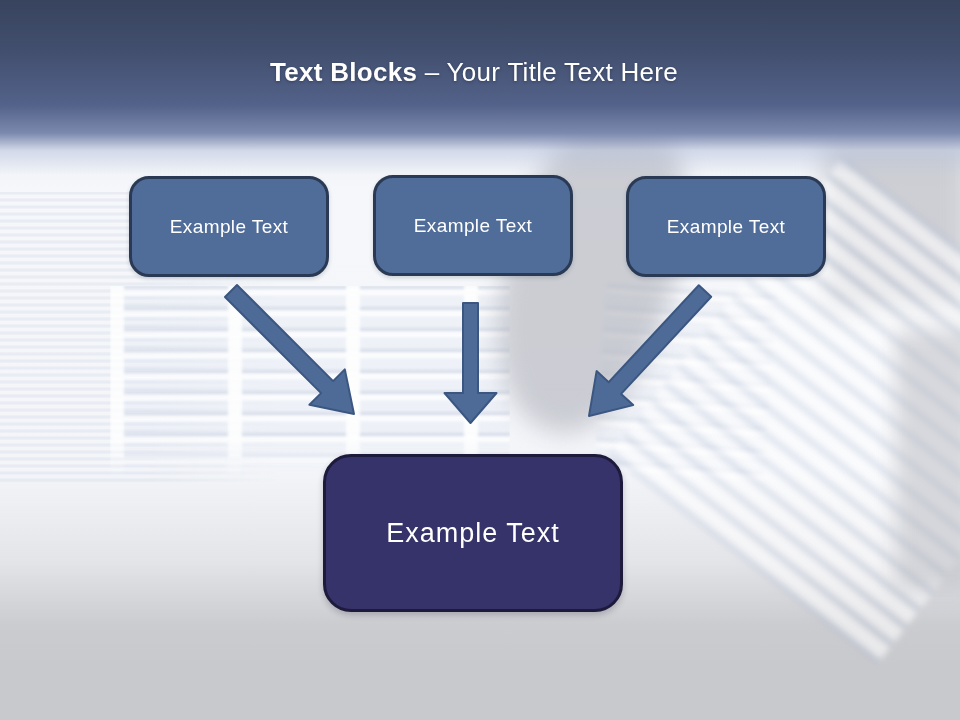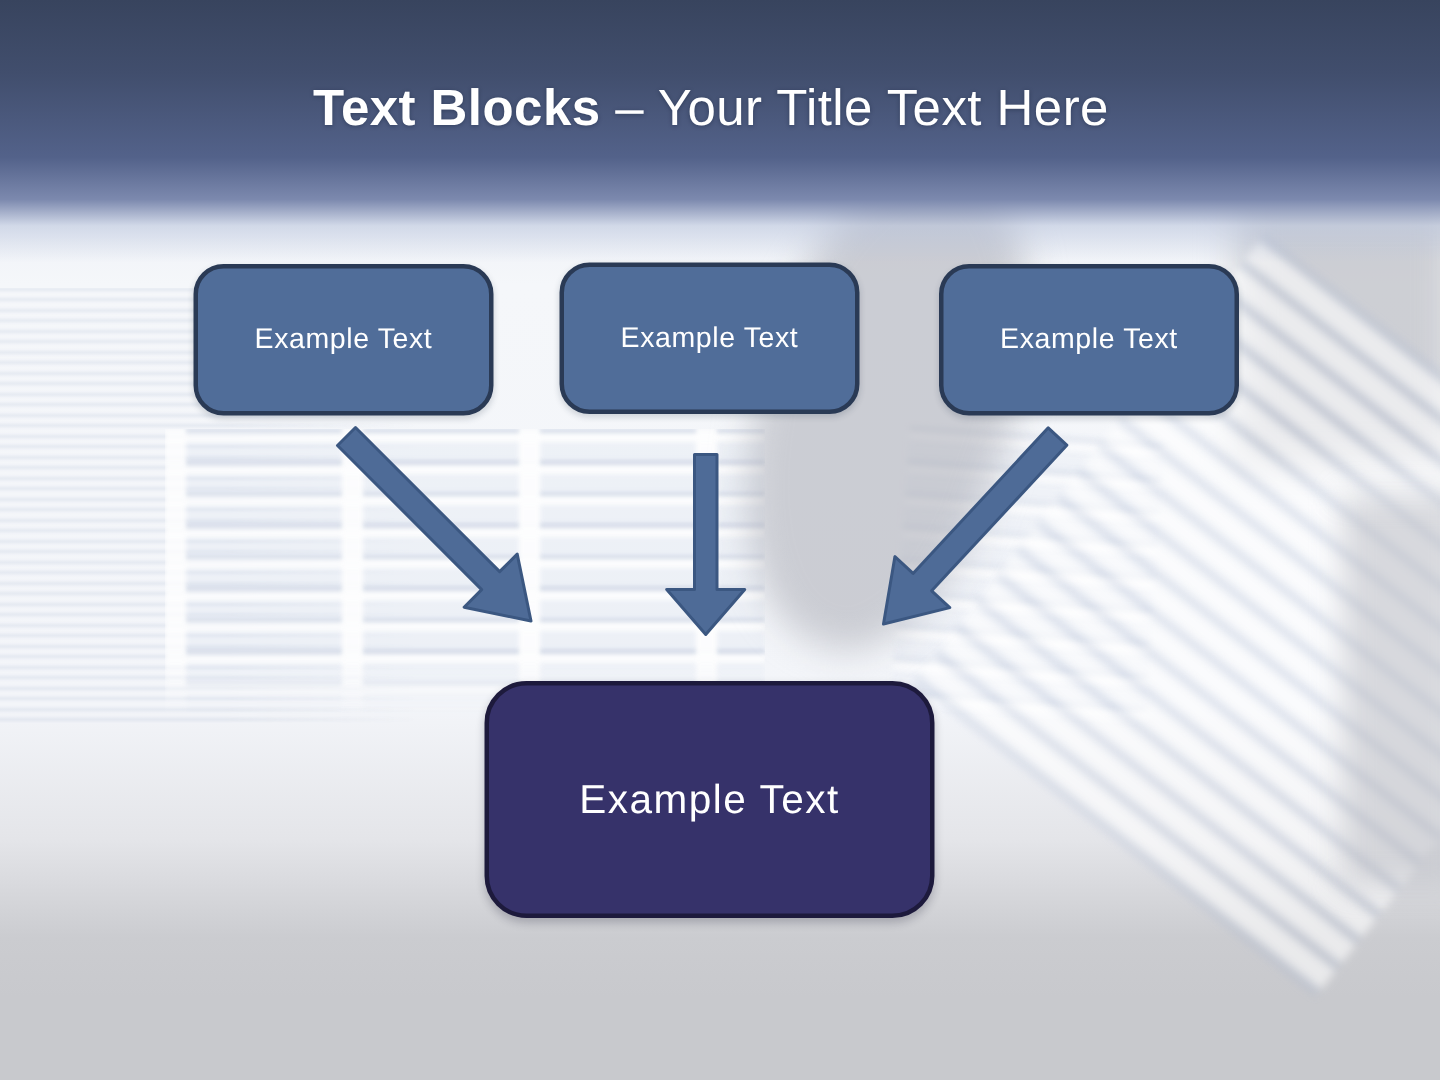--- a/index.html
+++ b/index.html
@@ -93,21 +93,21 @@
     position:absolute; left:0; top:0; width:960px; height:175px;
     background: linear-gradient(180deg,
       var(--band-top, #38445e) 0%, #414e6d 28%,
       var(--band-mid, #53628a) 60%, #7c89ae 76%,
       rgba(185,196,220,0.55) 86%, rgba(246,248,252,0) 100%);
   }
   .slide-title {
     position:absolute; left:0; top:54px; width:948px;
     text-align:center;
     color: var(--title-color, #ffffff);
-    font-size:34px; line-height:36px;
+    font-size:26px; line-height:36px;
     letter-spacing:0.3px;
     text-shadow: 0 1px 3px rgba(10,20,40,0.35);
     white-space:nowrap;
   }
   .slide-title .t-bold { font-weight:700; }
   .slide-title .t-rest { font-weight:400; }
 
   
   .text-block {
     position:absolute;

